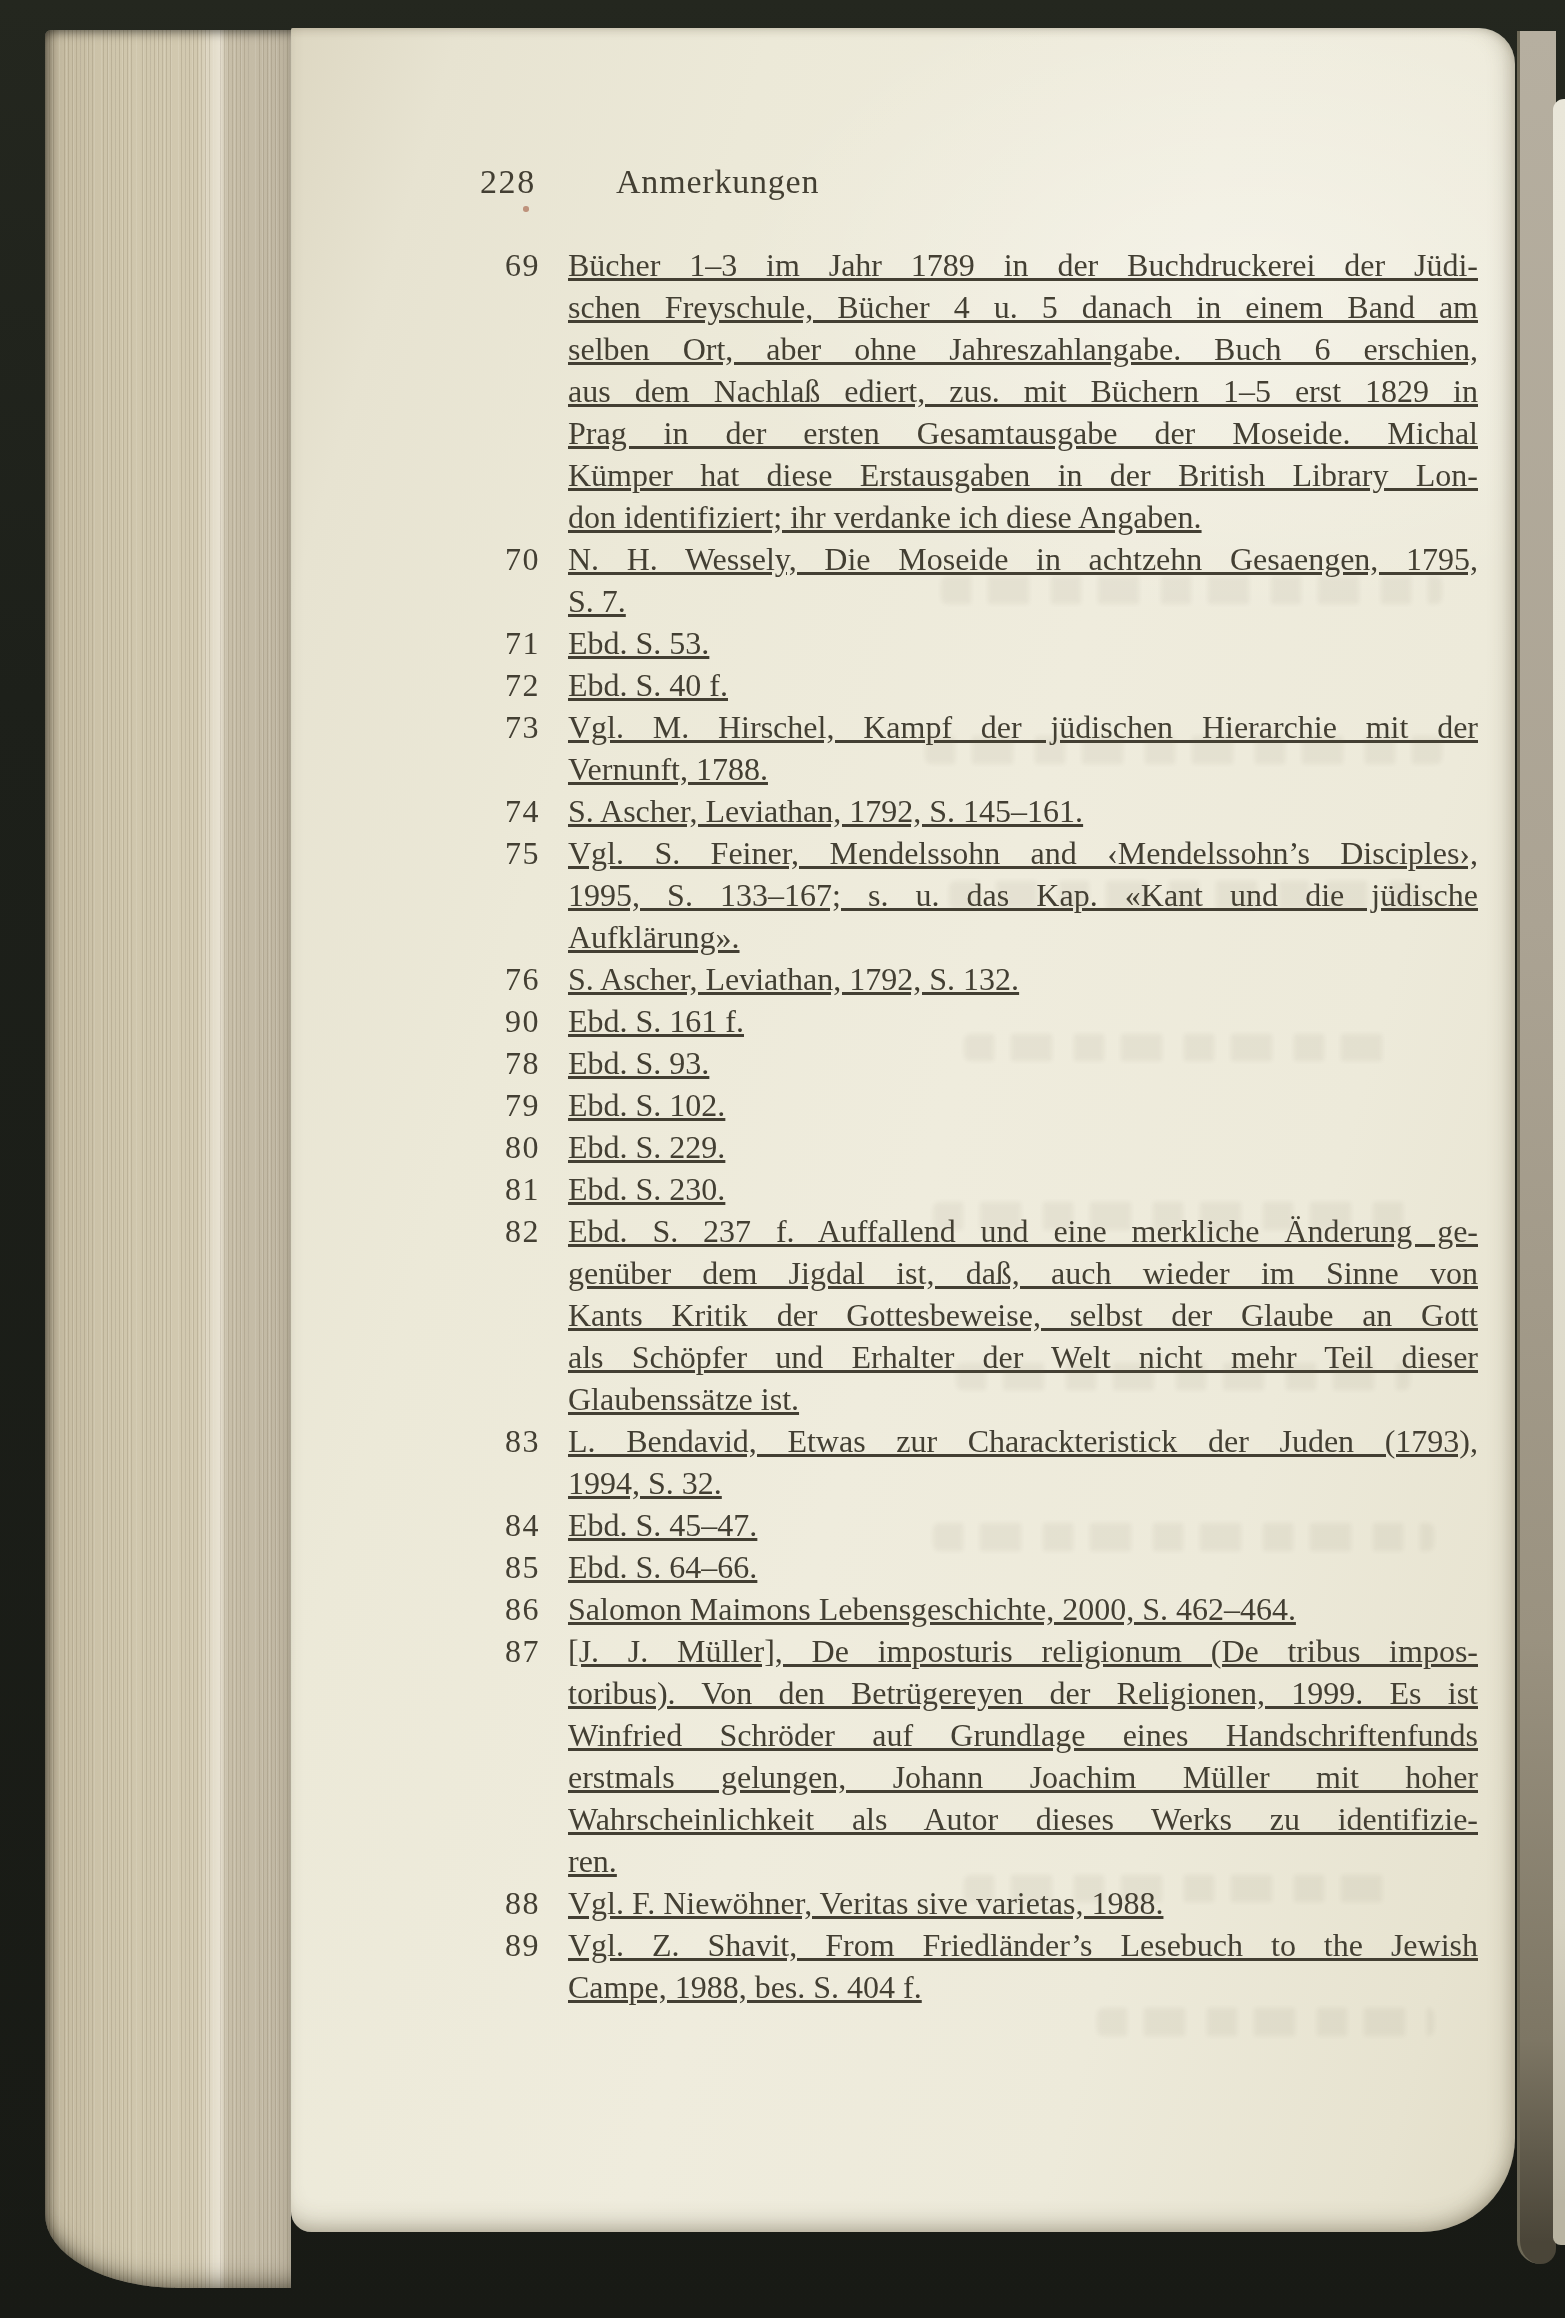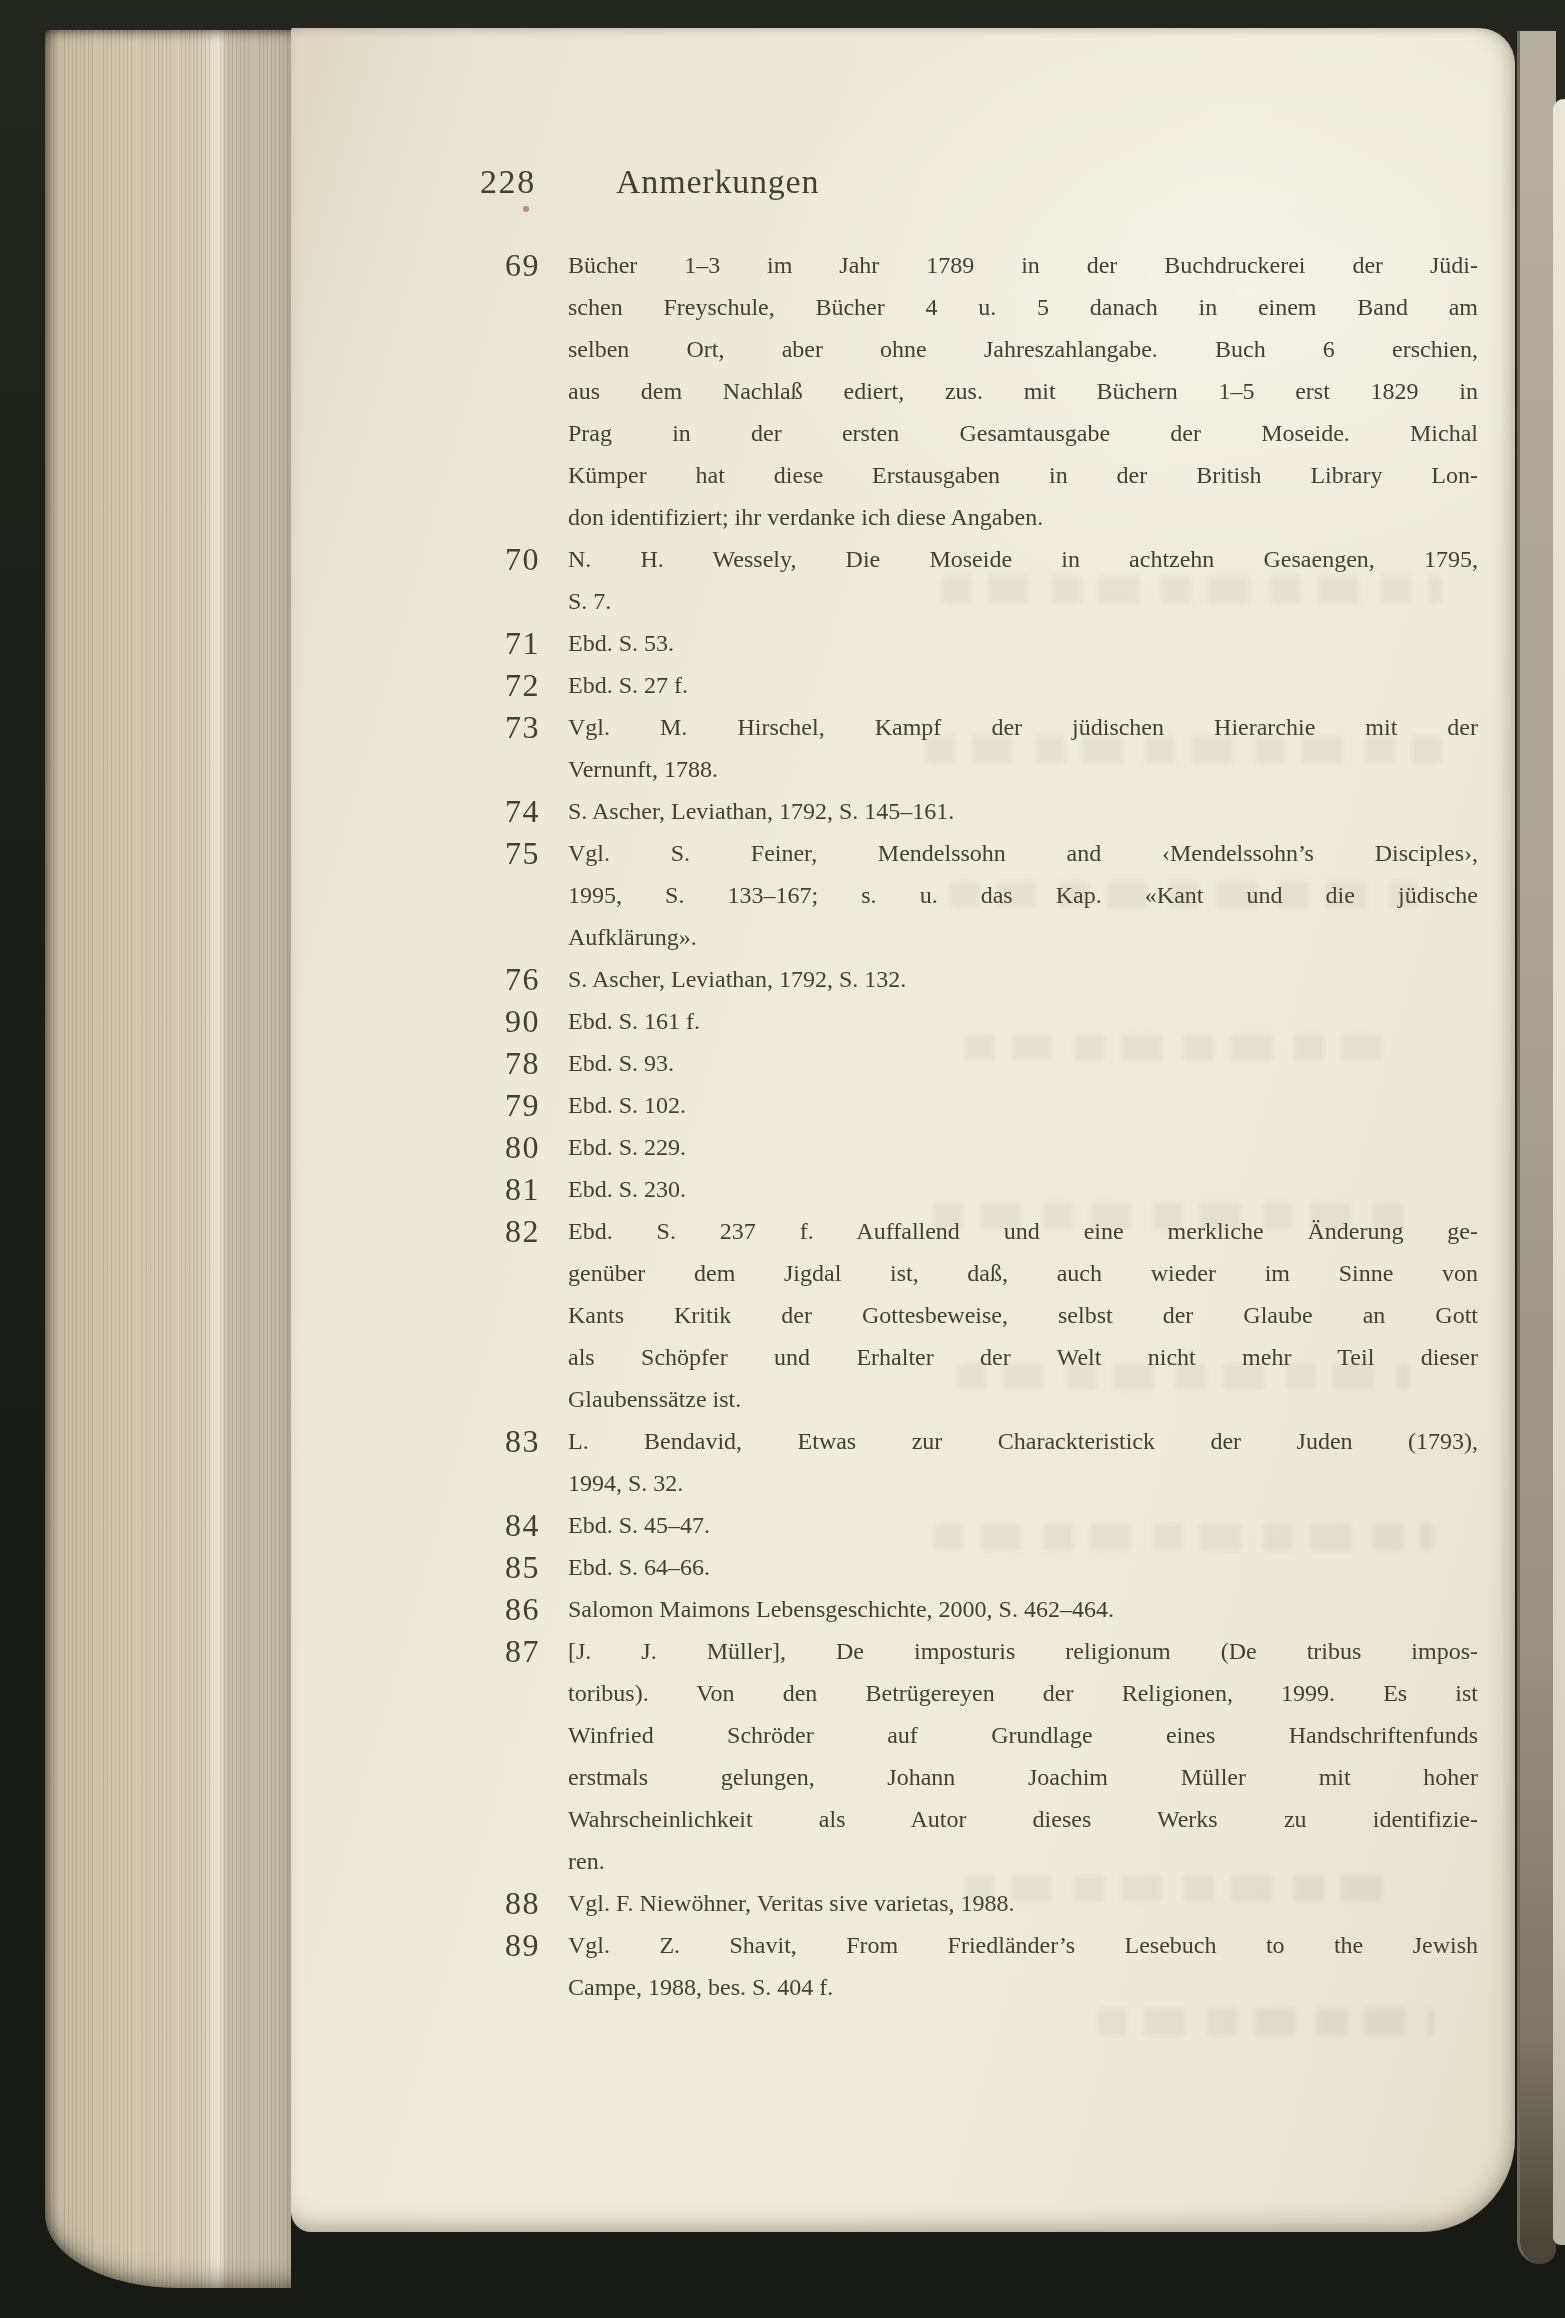--- a/index.html
+++ b/index.html
@@ -27,22 +27,22 @@
     color:#433f33;}
 
   .runninghead{position:absolute;top:133px;left:0;width:100%;height:42px;line-height:42px;font-size:34px;}
   .pagenum{position:absolute;left:189px;letter-spacing:1.6px;}
   .headtitle{position:absolute;left:325px;letter-spacing:0.8px;}
 
   .notes{position:absolute;left:206px;top:216px;width:981px;}
   .note{display:flex;align-items:flex-start;margin-left:8px;}
   .num{flex:0 0 63px;font-size:32px;line-height:42px;letter-spacing:1.6px;}
   .body{flex:1 1 auto;max-width:917px;}
-  .line{height:42px;line-height:42px;font-size:24px;overflow:hidden;white-space:nowrap;
-        text-align:justify;text-align-last:justify;text-justify:inter-word;}
+  .line{height:42px;line-height:42px;font-size:32px;overflow:hidden;white-space:nowrap;
+        text-align:justify;text-align-last:justify;text-justify:inter-word;text-decoration:underline;}
   .line.last{text-align-last:left;}
 
   
   .smudge{position:absolute;opacity:.062;filter:blur(2.3px);border-radius:6.3px;
     background:repeating-linear-gradient(90deg,#5e553f 0 30px,rgba(0,0,0,0) 30px 47px,#5e553f 47px 88px,rgba(0,0,0,0) 88px 110px);}
   .s1{left:650px;top:548px;width:501px;height:28px;}
   .s2{left:634px;top:708px;width:517px;height:28px;}
   .s3{left:658px;top:853px;width:470px;height:28px;}
   .s4{left:673px;top:1006px;width:438px;height:27px;}
   .s5{left:642px;top:1174px;width:485px;height:28px;}
@@ -100,21 +100,21 @@
         </div>
         <div class="note">
           <div class="num">71</div>
           <div class="body">
             <div class="line last">Ebd. S. 53.</div>
           </div>
         </div>
         <div class="note">
           <div class="num">72</div>
           <div class="body">
-            <div class="line last">Ebd. S. 27 f.</div>
+            <div class="line last">Ebd. S. 40 f.</div>
           </div>
         </div>
         <div class="note">
           <div class="num">73</div>
           <div class="body">
             <div class="line">Vgl. M. Hirschel, Kampf der jüdischen Hierarchie mit der</div>
             <div class="line last">Vernunft, 1788.</div>
           </div>
         </div>
         <div class="note">

